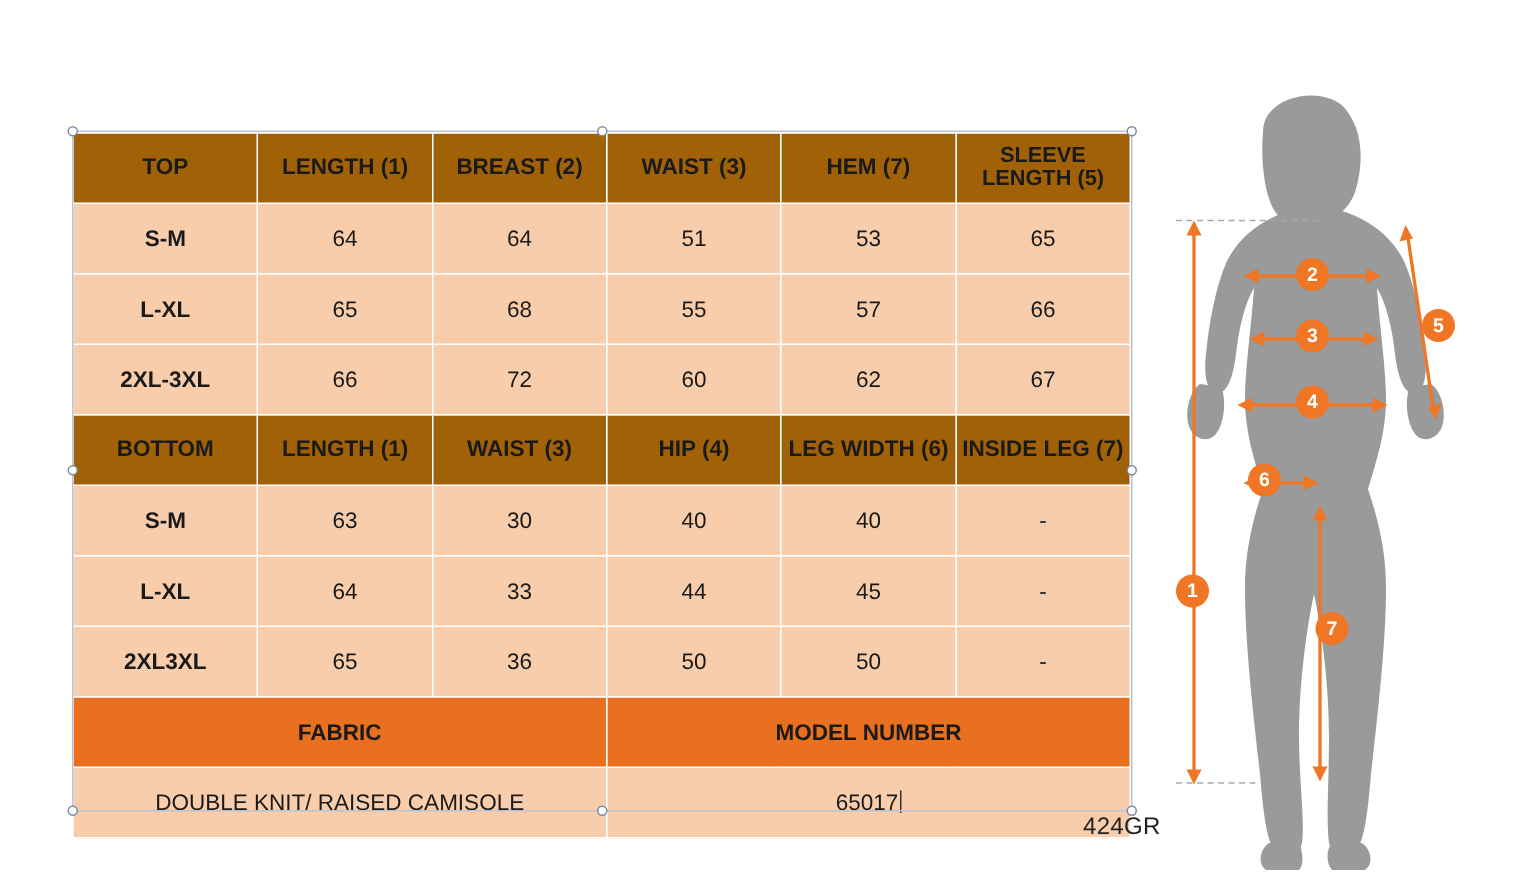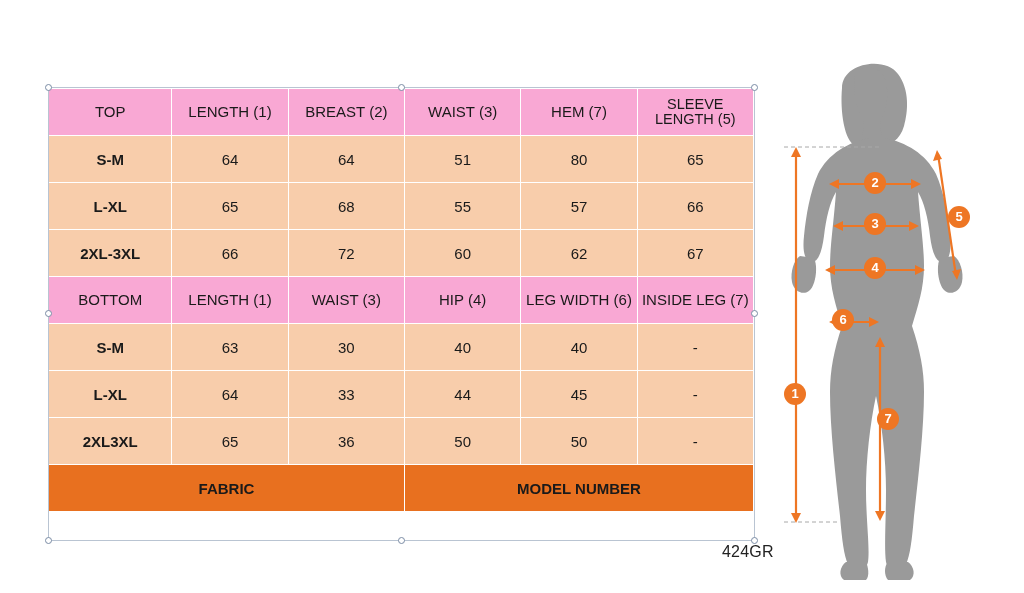--- a/index.html
+++ b/index.html
@@ -30,22 +30,22 @@
   table.size-table td {
     border: 1px solid #ffffff;
     text-align: center;
     vertical-align: middle;
     padding: 0;
     height: 46px;
     font-size: 15px;
     color: #1a1a1a;
   }
   .hdr {
-    background: #f9a8d4;
-    font-weight: normal;
+    background: #a16207;
+    font-weight: bold;
     font-size: 15px;
     color: #1a1a1a;
     line-height: 1.05;
   }
   .hdr.two-line { font-size: 14.5px; }
   .cell {
     background: #f8cdab;
     font-weight: normal;
   }
   .cell.label {
@@ -146,21 +146,21 @@
         <td class="hdr">WAIST (3)</td>
         <td class="hdr">HEM (7)</td>
         <td class="hdr two-line">SLEEVE LENGTH (5)</td>
       </tr>
 
       <tr>
         <td class="cell label">S-M</td>
         <td class="cell">64</td>
         <td class="cell">64</td>
         <td class="cell">51</td>
-        <td class="cell">80</td>
+        <td class="cell">53</td>
         <td class="cell">65</td>
       </tr>
       <tr>
         <td class="cell label">L-XL</td>
         <td class="cell">65</td>
         <td class="cell">68</td>
         <td class="cell">55</td>
         <td class="cell">57</td>
         <td class="cell">66</td>
       </tr>
@@ -203,20 +203,24 @@
         <td class="cell">65</td>
         <td class="cell">36</td>
         <td class="cell">50</td>
         <td class="cell">50</td>
         <td class="cell">-</td>
       </tr>
 
       <tr>
         <td class="fabric-hdr" colspan="3">FABRIC</td>
         <td class="fabric-hdr" colspan="3">MODEL NUMBER</td>
+      </tr>
+      <tr>
+        <td class="fabric-val" colspan="3">DOUBLE KNIT/ RAISED CAMISOLE</td>
+        <td class="fabric-val" colspan="3"><span>65017</span><span class="caret"></span></td>
       </tr>
     </tbody>
   </table>
 </div>
 
 <div class="sel-line" style="left:48px; top:87px; width:707px; height:1px;"></div>
 <div class="sel-line" style="left:48px; top:540px; width:707px; height:1px;"></div>
 <div class="sel-line" style="left:48px; top:87px; width:1px; height:454px;"></div>
 <div class="sel-line" style="left:754px; top:87px; width:1px; height:454px;"></div>
 

